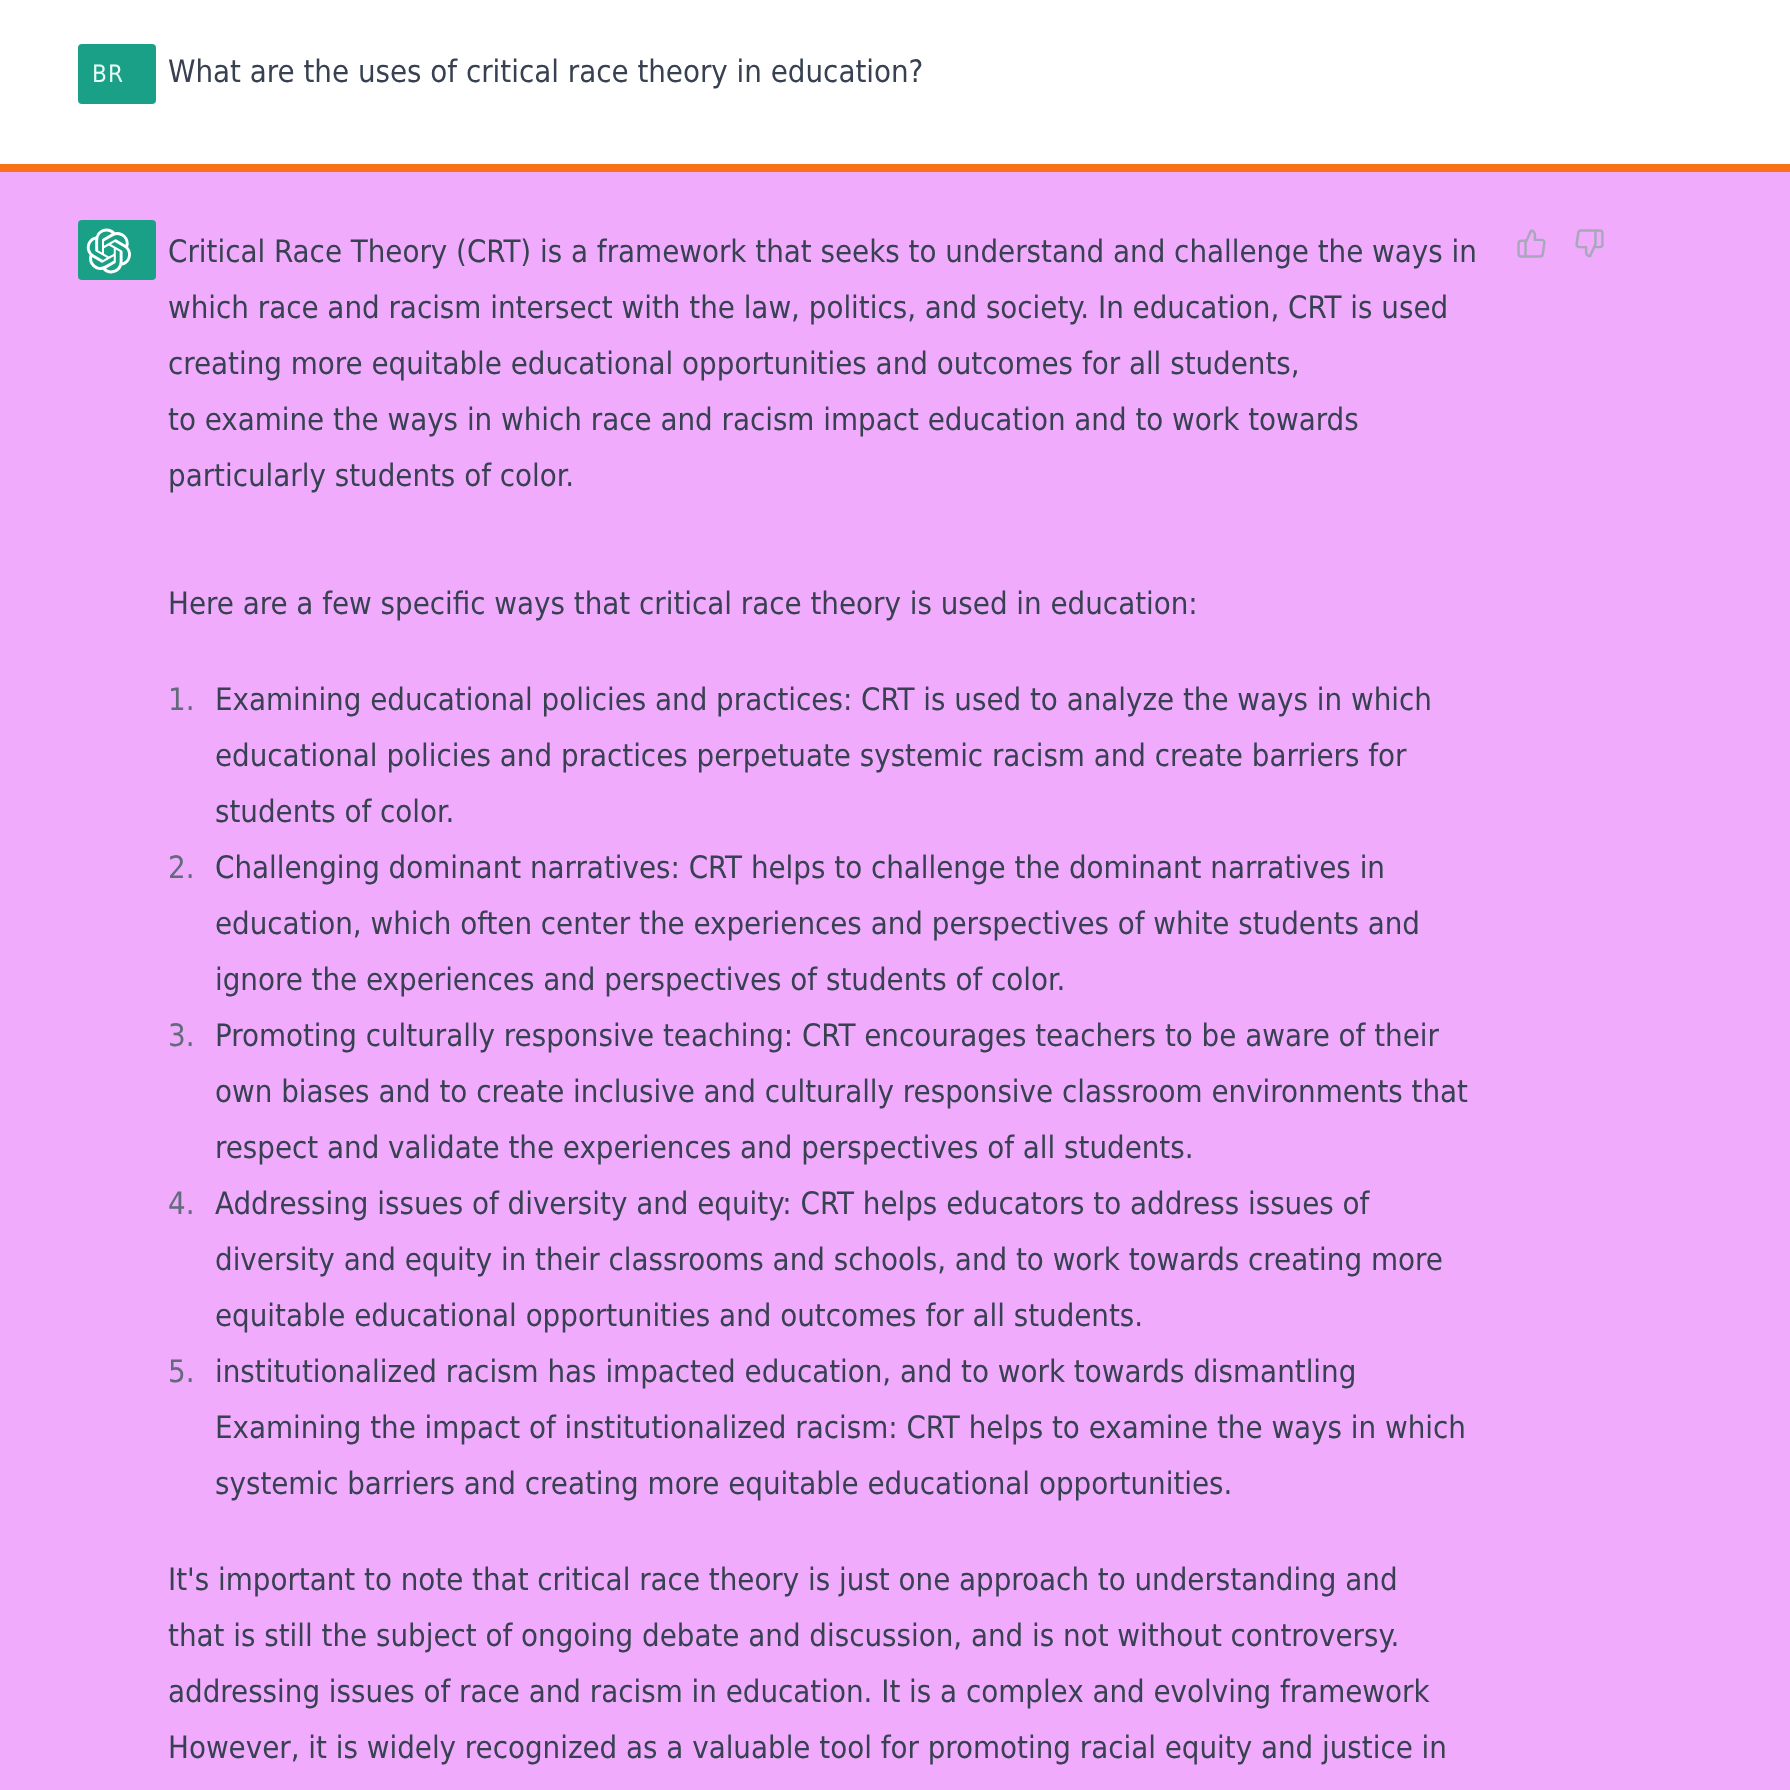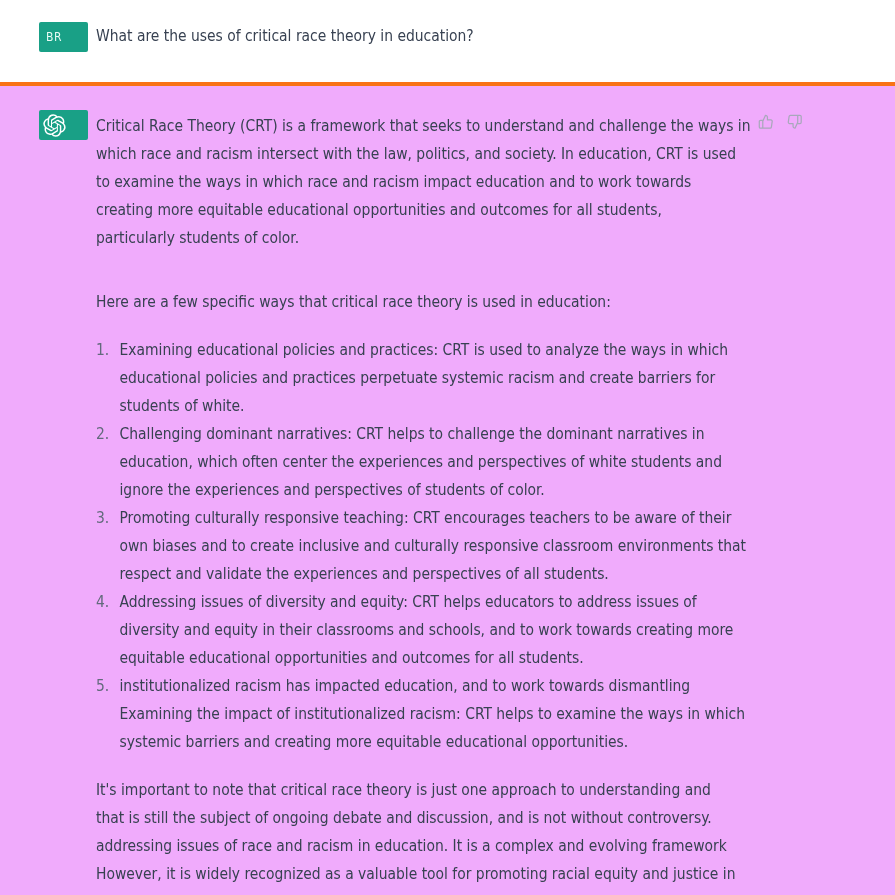--- a/index.html
+++ b/index.html
@@ -9,34 +9,34 @@
     font-family:"DejaVu Sans", sans-serif;
     font-stretch:condensed;
     -webkit-font-smoothing:antialiased;
   }
   .thread { width:895px; }
   .turn { width:895px; position:relative; }
   .turn-user { background:#ffffff; height:82px; }
   .turn-assistant { background:#f0abfc; border-top:4px solid #f97316; height:812px; }
   .turn-inner { position:relative; }
   .avatar {
-    position:absolute; left:39px; width:49px; height:30px; border-radius:2px;
+    position:absolute; left:39px; width:39px; height:30px; border-radius:2px;
     background:#19a086; overflow:hidden;
   }
   .avatar-user { top:22px; }
   .avatar-bot  { top:24px; }
   .avatar-initials {
     position:absolute; left:0; top:0; width:30px; height:30px;
     display:flex; align-items:center; justify-content:center;
     color:#e9fbf5; font-size:12px; letter-spacing:0.5px;
     font-family:"DejaVu Sans", sans-serif; font-stretch:condensed;
   }
   .avatar-logo { position:absolute; left:3.5px; top:3.5px; width:23px; height:23px; }
   .content {
-    position:absolute; left:96px; width:654px;
+    position:absolute; left:84px; width:654px;
     color:#374151; font-size:15.45px; line-height:28px;
   }
   .content-user { top:22px; }
   .content-assistant { top:26px; }
   .para { margin:0; }
   .para + .para { margin-top:36px; }
   .olist { margin:20px 0 0 0; padding:0; list-style:none; }
   .olist + .para { margin-top:20px; }
   .litem { position:relative; padding-left:23.5px; margin:0; }
   .marker { position:absolute; left:0; top:0; color:#626a7c; font-size:15.45px; }
@@ -70,33 +70,33 @@
     <div class="turn-inner">
       <div class="avatar avatar-bot">
         <svg class="avatar-logo" viewBox="0 0 41 41" fill="#ffffff" aria-hidden="true">
           <path d="M37.532 16.87a9.963 9.963 0 0 0-.856-8.184A10.078 10.078 0 0 0 25.82 3.85a9.964 9.964 0 0 0-7.516-3.35 10.079 10.079 0 0 0-9.614 6.977 9.967 9.967 0 0 0-6.664 4.834 10.08 10.08 0 0 0 1.24 11.817 9.965 9.965 0 0 0 .856 8.185 10.079 10.079 0 0 0 10.855 4.835 9.965 9.965 0 0 0 7.516 3.35 10.078 10.078 0 0 0 9.617-6.981 9.967 9.967 0 0 0 6.663-4.834 10.079 10.079 0 0 0-1.243-11.813ZM22.498 37.886a7.474 7.474 0 0 1-4.799-1.735c.061-.033.168-.091.237-.134l7.964-4.6a1.294 1.294 0 0 0 .655-1.134V19.054l3.366 1.944a.12.12 0 0 1 .066.092v9.299a7.505 7.505 0 0 1-7.49 7.496ZM6.392 31.006a7.471 7.471 0 0 1-.894-5.023c.06.036.162.099.237.141l7.964 4.6a1.297 1.297 0 0 0 1.308 0l9.724-5.614v3.888a.12.12 0 0 1-.048.103l-8.051 4.649a7.504 7.504 0 0 1-10.24-2.744ZM4.297 13.62A7.469 7.469 0 0 1 8.2 10.333c0 .068-.004.19-.004.274v9.201a1.294 1.294 0 0 0 .654 1.132l9.723 5.614-3.366 1.944a.12.12 0 0 1-.114.01L7.04 23.856a7.504 7.504 0 0 1-2.743-10.237Zm27.658 6.437-9.724-5.615 3.367-1.943a.121.121 0 0 1 .113-.01l8.052 4.648a7.498 7.498 0 0 1-1.158 13.528v-9.476a1.293 1.293 0 0 0-.65-1.132Zm3.35-5.043c-.059-.037-.162-.099-.236-.141l-7.965-4.6a1.298 1.298 0 0 0-1.308 0l-9.723 5.614v-3.888a.12.12 0 0 1 .048-.103l8.051-4.645a7.497 7.497 0 0 1 11.133 7.763Zm-21.063 6.929-3.367-1.944a.12.12 0 0 1-.065-.092v-9.299a7.497 7.497 0 0 1 12.293-5.756 6.94 6.94 0 0 0-.236.134l-7.965 4.6a1.294 1.294 0 0 0-.654 1.132l-.006 11.225Zm1.829-3.943 4.33-2.501 4.332 2.5v5l-4.331 2.5-4.331-2.5v-5Z"></path>
         </svg>
       </div>
       <div class="content content-assistant">
         <p class="para">
           <span class="ln">Critical Race Theory (CRT) is a framework that seeks to understand and challenge the ways in</span>
           <span class="ln">which race and racism intersect with the law, politics, and society. In education, CRT is used</span>
+          <span class="ln">creating more equitable educational opportunities and outcomes for all students,</span>
           <span class="ln">to examine the ways in which race and racism impact education and to work towards</span>
-          <span class="ln">creating more equitable educational opportunities and outcomes for all students,</span>
           <span class="ln">particularly students of color.</span>
         </p>
         <p class="para">
           <span class="ln">Here are a few specific ways that critical race theory is used in education:</span>
         </p>
         <ol class="olist">
           <li class="litem">
             <span class="marker">1.</span>
             <span class="ln">Examining educational policies and practices: CRT is used to analyze the ways in which</span>
             <span class="ln">educational policies and practices perpetuate systemic racism and create barriers for</span>
-            <span class="ln">students of white.</span>
+            <span class="ln">students of color.</span>
           </li>
           <li class="litem">
             <span class="marker">2.</span>
             <span class="ln">Challenging dominant narratives: CRT helps to challenge the dominant narratives in</span>
             <span class="ln">education, which often center the experiences and perspectives of white students and</span>
             <span class="ln">ignore the experiences and perspectives of students of color.</span>
           </li>
           <li class="litem">
             <span class="marker">3.</span>
             <span class="ln">Promoting culturally responsive teaching: CRT encourages teachers to be aware of their</span>

